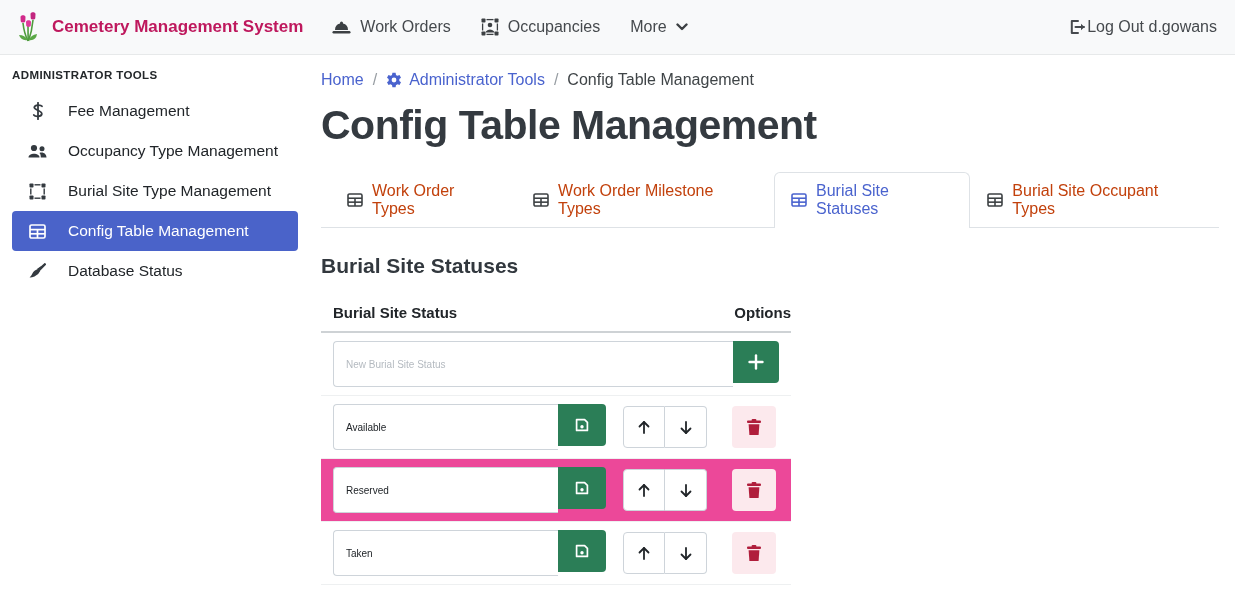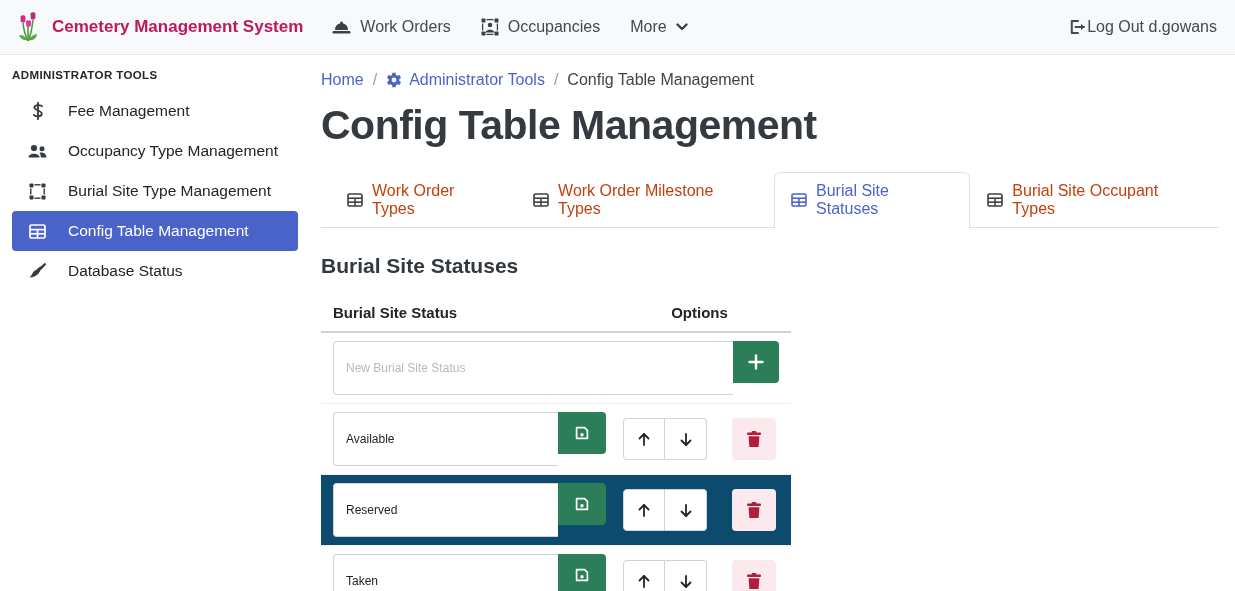--- a/index.html
+++ b/index.html
@@ -65,29 +65,29 @@
 
   
   h2.section-heading { margin:26px 0 0 0; font-size:21px; font-weight:bold; color:#32383e; }
 
   
   .cfg-table { margin-top:18px; width:470px; border-collapse:collapse; }
   .cfg-table th {
     text-align:left; font-size:15px; font-weight:bold; color:#212529;
     padding:8px 0 10px 12px; border-bottom:2px solid #ced2d5;
   }
-  .cfg-table th.options-col { text-align:center; padding-left:0;margin-top:8px; }
+  .cfg-table th.options-col { text-align:right; padding-left:0;margin-top:8px; }
   .cfg-table td { padding:8px 12px; border-bottom:1px solid #eef0f1; }
   .cfg-table td.status-cell { padding-right:2px; }
-  .cfg-table tr.striped td { background:#0c4a6e; }
+  .cfg-table tr.striped td { background:#ec4899; }
 
   .input-group { display:flex; width:100%; }
   .cfg-input {
-    flex:1; min-width:0; height:54px; border:1px solid #ced4da; border-right:none;
-    border-radius:4px 0 0 4px; padding:0 12px; font-size:12px; color:#212529;
+    flex:1; min-width:0; height:46px; border:1px solid #ced4da; border-right:none;
+    border-radius:4px 0 0 4px; padding:0 12px; font-size:10px; color:#212529;
     font-family:"Liberation Sans", sans-serif; outline:none; background:#fff;
   }
   .cfg-input::placeholder { color:#b4bac0; }
   .green-btn {
     height:42px; border:none; background:#2b7e57; color:#fff; cursor:pointer;
     border-radius:0 4px 4px 0; display:flex; align-items:center; justify-content:center;
   }
   .add-btn  { width:46px; font-size:24px; font-weight:bold; line-height:1; }
   .save-btn { width:48px; }
 

